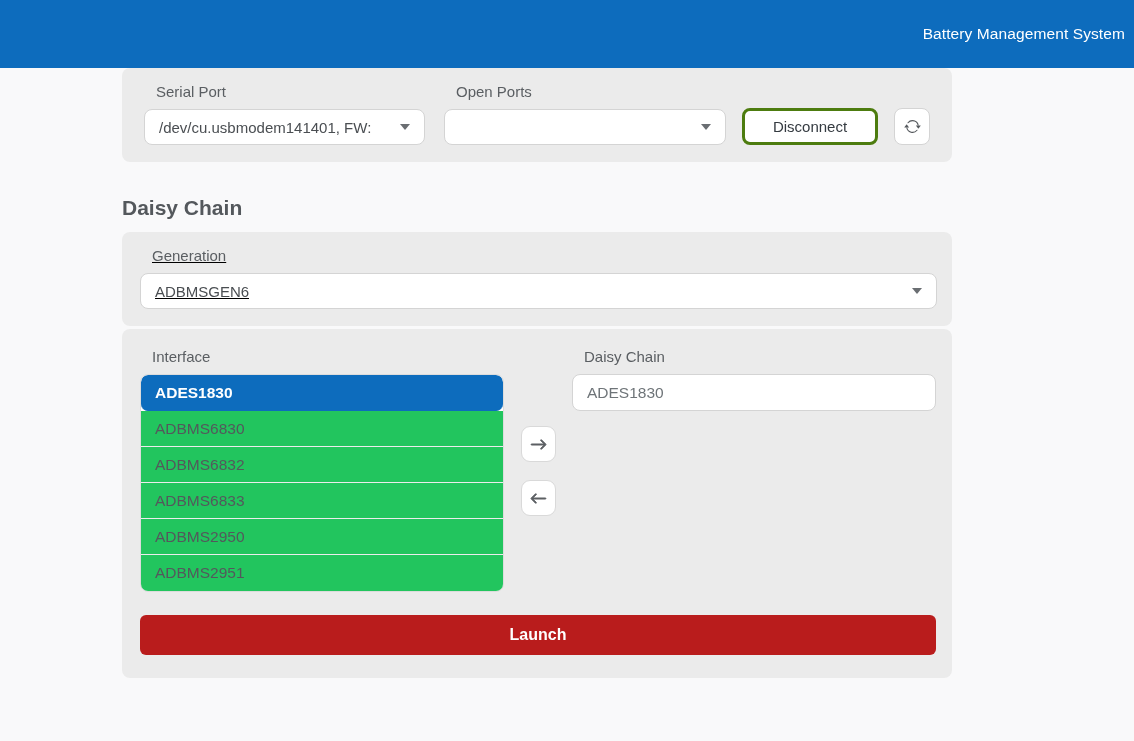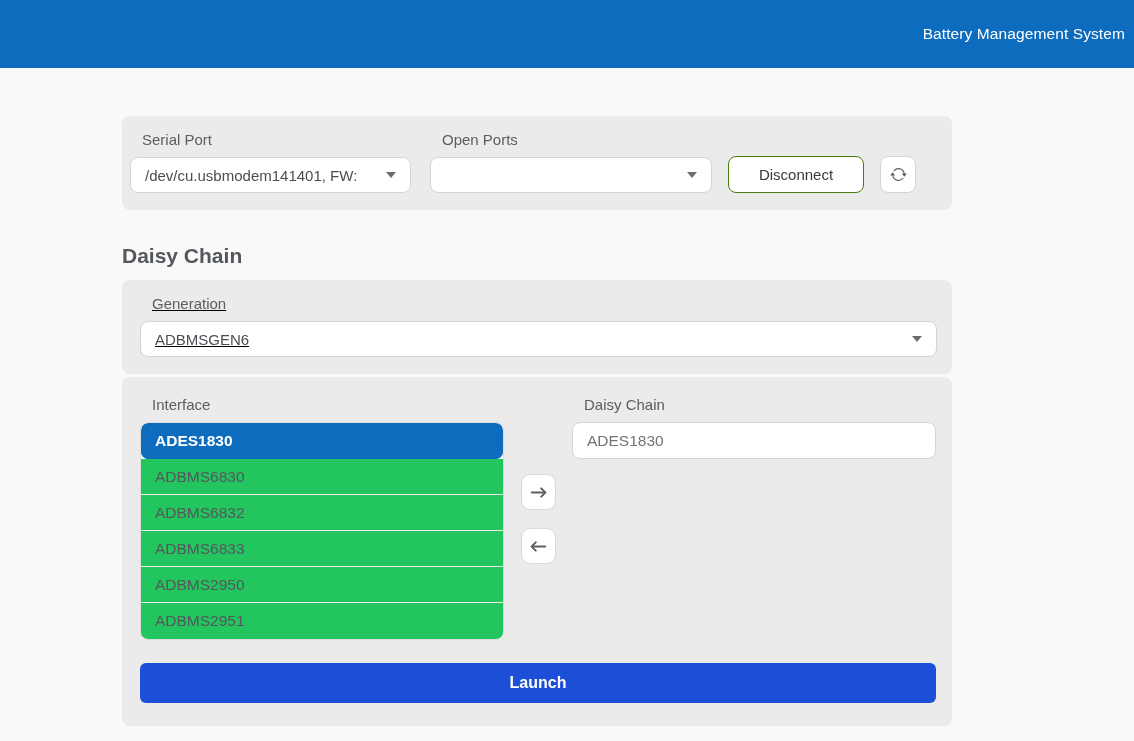--- a/index.html
+++ b/index.html
@@ -38,26 +38,26 @@
     padding: 0 14px; font-size: 15px; color: #4a4e52; cursor: pointer;
   }
   .combo-value { white-space: nowrap; overflow: hidden; }
   .caret-down {
     width: 0; height: 0; flex: 0 0 auto; margin-left: 8px;
     border-left: 5px solid transparent; border-right: 5px solid transparent;
     border-top: 6px solid #6a6e72;
   }
 
   
-  .card-interface { padding: 15px 15px 17px 8px; margin-top: 48px; }
+  .card-interface { padding: 15px 15px 17px 22px; }
   .conn-row { display: flex; align-items: flex-end; }
   .col-serial { width: 281px; }
   .col-ports  { width: 282px; margin-left: 19px; }
   .btn-outline {
-    background: #fff; border: 1px solid #4d7c0f; border-radius: 8px;
+    background: #fff; border: 3px solid #4d7c0f; border-radius: 8px;
     height: 37px; width: 136px; margin-left: 16px;
     font-family: inherit; font-size: 15px; color: #343a40; cursor: pointer;
   }
   .icon-btn {
     background: #fff; border: 1px solid #d4d4d4; border-radius: 8px;
     width: 36px; height: 37px; margin-left: 16px;
     display: flex; align-items: center; justify-content: center; cursor: pointer;
     padding: 0;
   }
 
@@ -95,21 +95,21 @@
   .arrow-btn + .arrow-btn { margin-top: 18px; }
   .col-chain { width: 365px; margin-left: 16px; }
   .chain-input {
     width: 100%; height: 37px; background: #fff;
     border: 1px solid #d4d4d4; border-radius: 8px;
     padding: 0 14px; font-family: inherit; font-size: 15.5px; color: #6e7478;
     outline: none;
   }
   .launch-btn {
     display: block; width: 100%; height: 40px; margin-top: 23px;
-    background: #1d4ed8; color: #fff; border: none; border-radius: 6px;
+    background: #b91c1c; color: #fff; border: none; border-radius: 6px;
     font-family: inherit; font-size: 16px; font-weight: 600; cursor: pointer;
   }
   .svg-icon { display: block; }
 </style>
 </head>
 <body>
 
 <header class="topbar">
   <span class="topbar-title">Battery Management System</span>
 </header>

